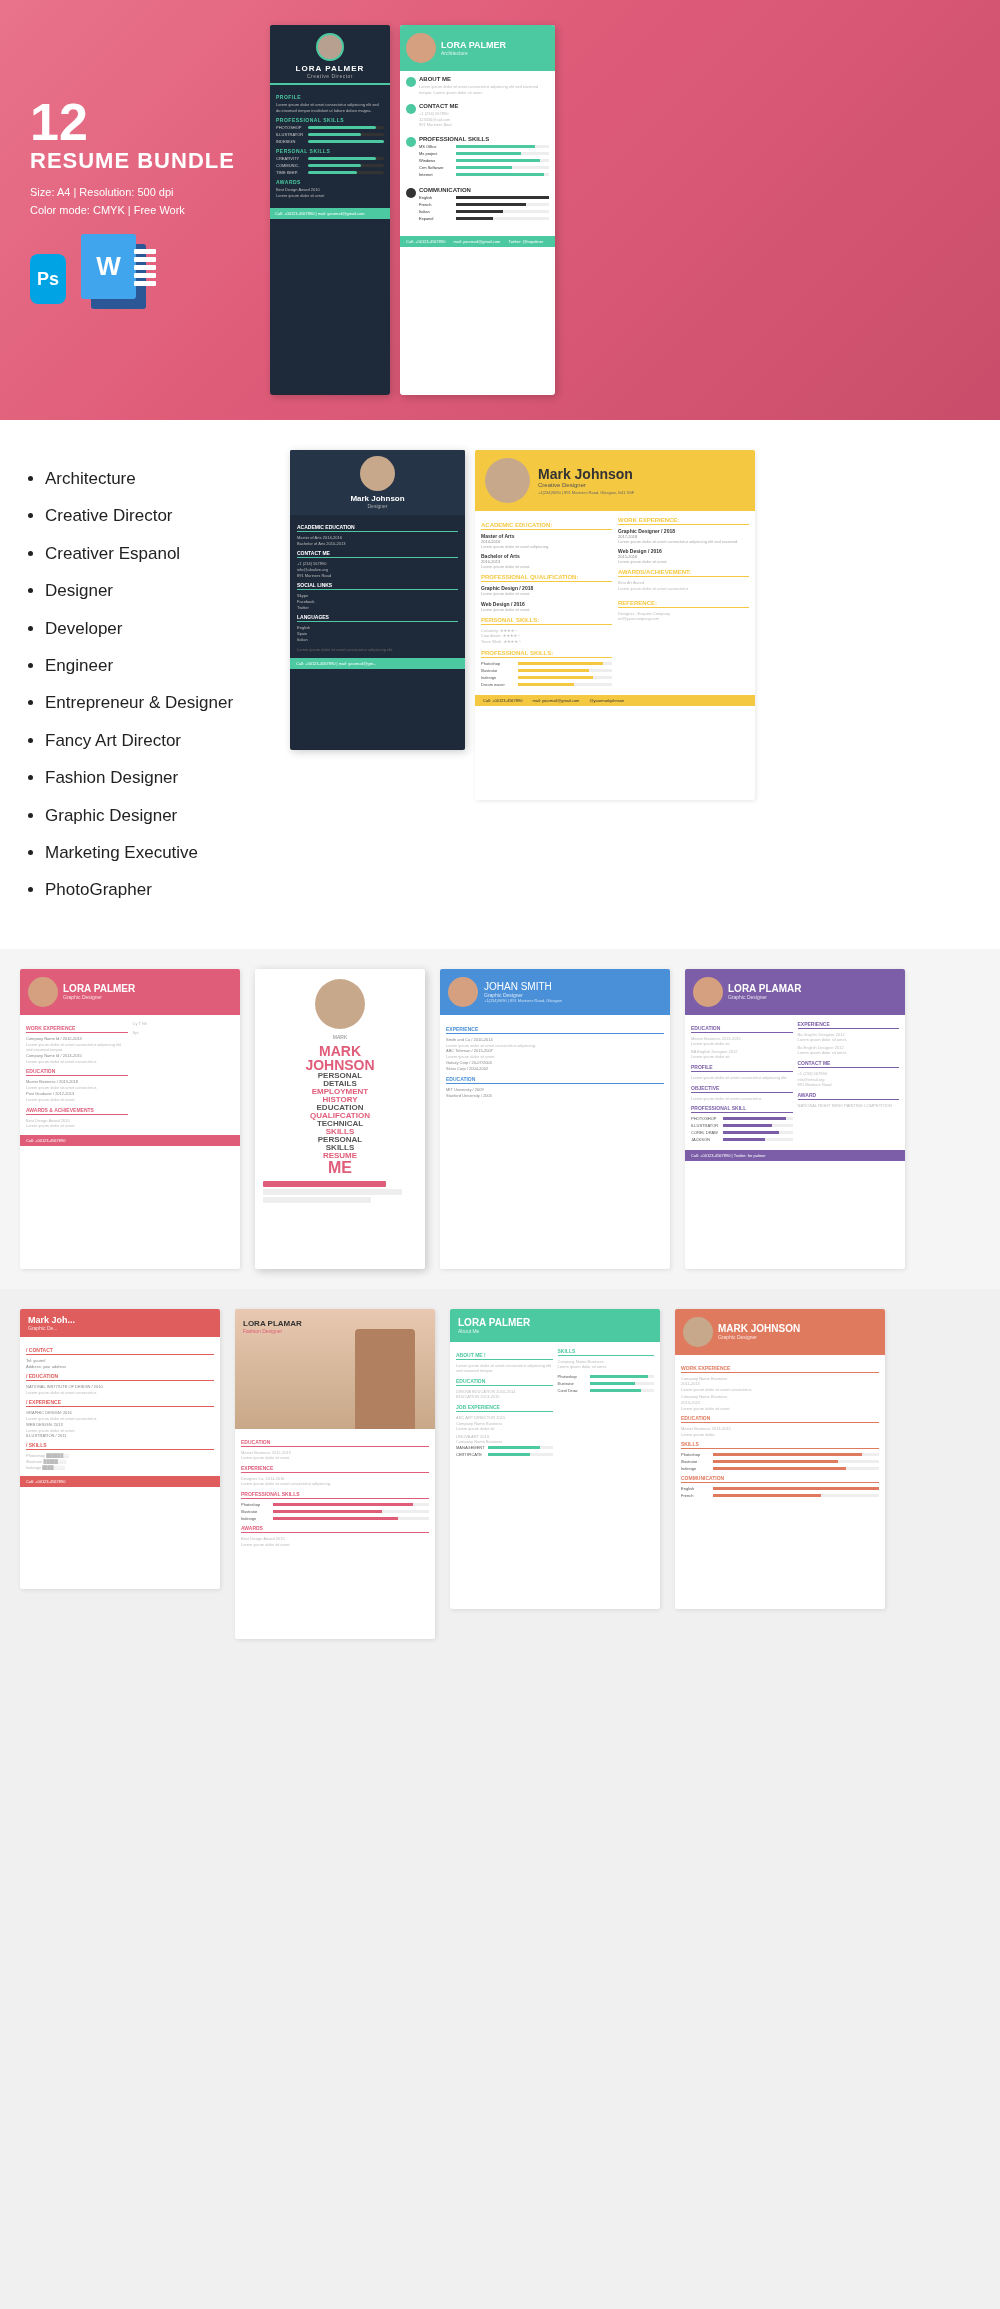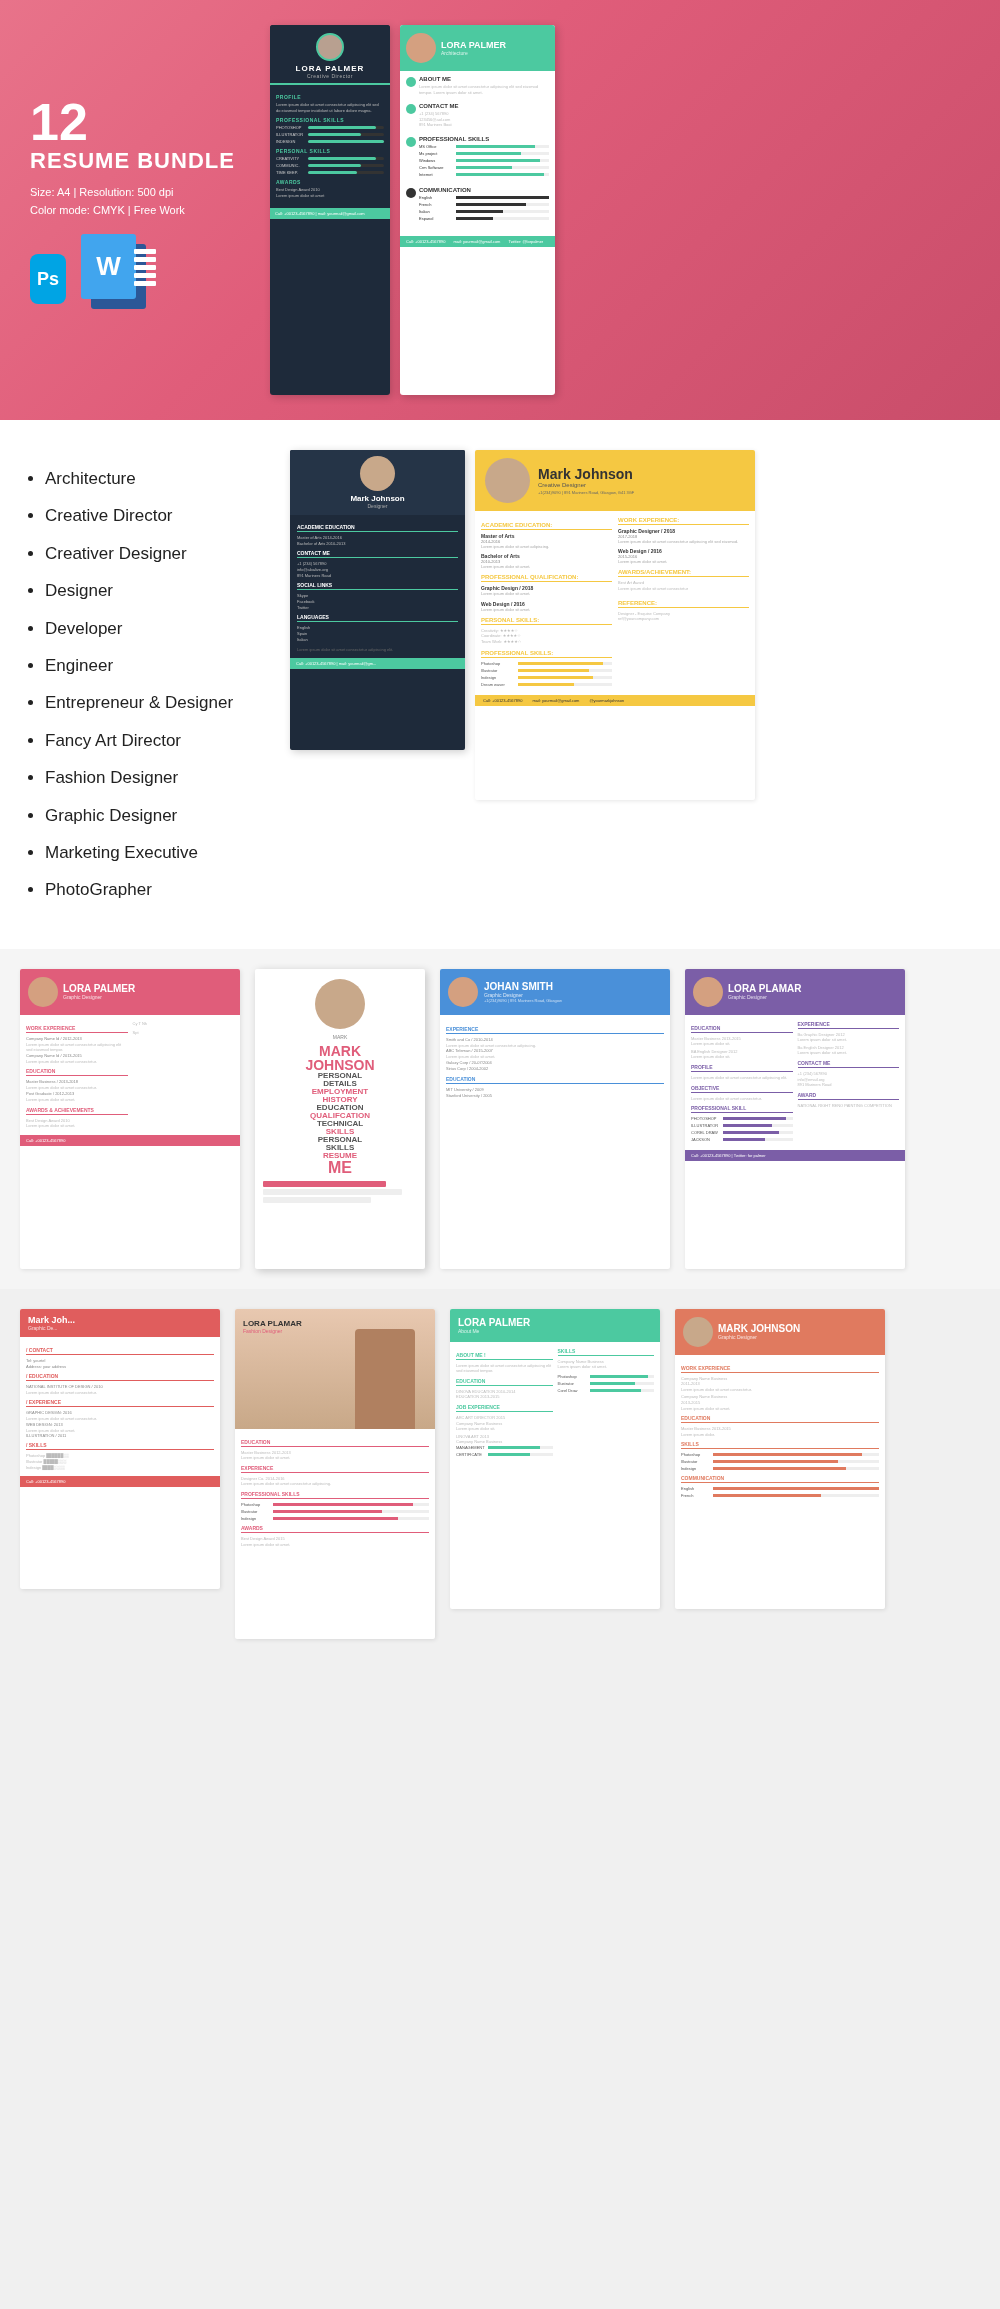--- a/index.html
+++ b/index.html
@@ -417,21 +417,21 @@
       display: flex;
       gap: 6px;
       align-items: center;
     }
     .rj-photo {
       width: 30px; height: 30px;
       background: #d4a080;
       border-radius: 50%;
       flex-shrink: 0;
     }
-    .rj-name { font-size: 10px; font-weight: 700; color: white; }
+    .rj-name { font-size: 10px; font-weight: 400; color: white; }
     .rj-sub { font-size: 5px; color: rgba(255,255,255,0.8); }
     .rj-body { padding: 6px; }
     .rj-section-title {
       font-size: 5px; font-weight: 700; color: #4a90d9;
       text-transform: uppercase;
       border-bottom: 1px solid #4a90d9;
       padding-bottom: 1px; margin-bottom: 3px; margin-top: 5px;
     }
     .rj-line { font-size: 4px; color: #888; margin-bottom: 1px; }
 
@@ -810,21 +810,21 @@
 
   </div>
 </div>
 
 <div class="section2">
 
   <div class="bullet-list">
     <ul>
       <li>Architecture</li>
       <li>Creative Director</li>
-      <li>Creativer Designer</li>
+      <li>Creativer Espanol</li>
       <li>Designer</li>
       <li>Developer</li>
       <li>Engineer</li>
       <li>Entrepreneur &amp; Designer</li>
       <li>Fancy Art Director</li>
       <li>Fashion Designer</li>
       <li>Graphic Designer</li>
       <li>Marketing Executive</li>
       <li>PhotoGrapher</li>
     </ul>

